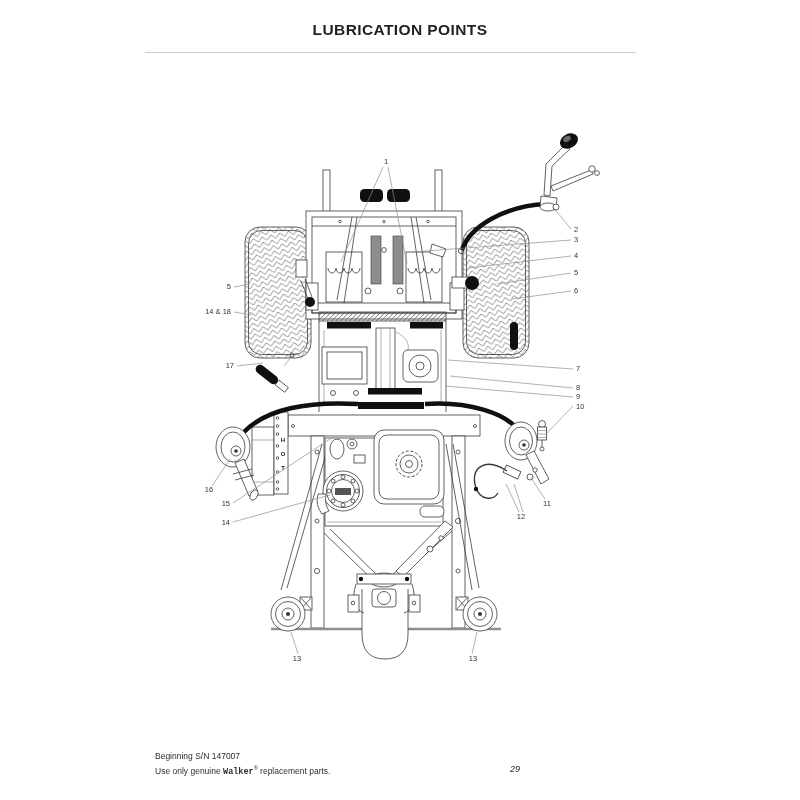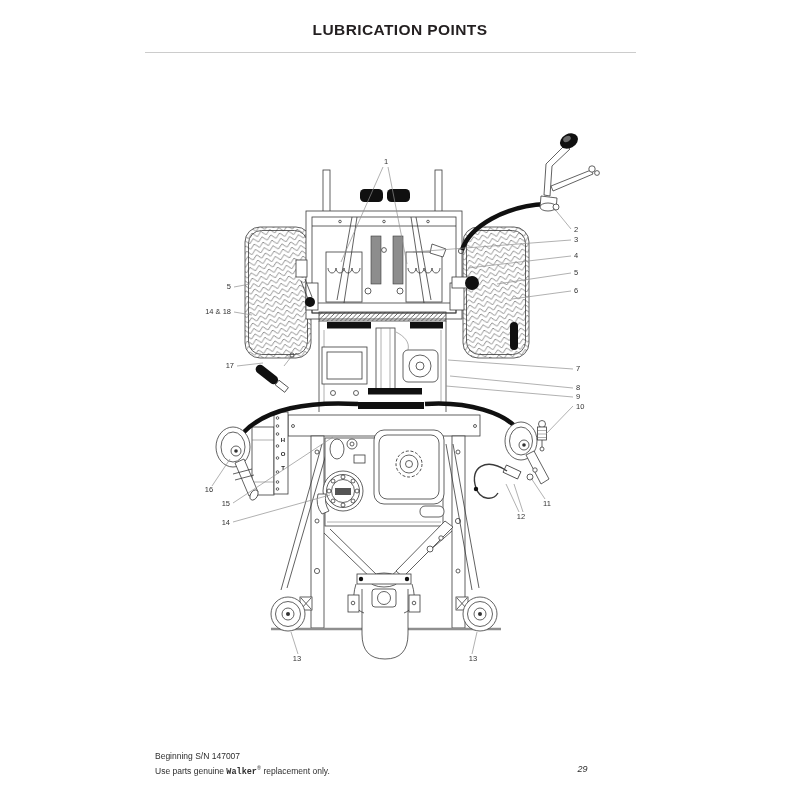--- a/index.html
+++ b/index.html
@@ -4,21 +4,21 @@
 <style>
   html,body{margin:0;padding:0;background:#ffffff;}
   .page{position:relative;width:636px;height:800px;background:#fff;overflow:hidden;
         font-family:"Liberation Sans",sans-serif;}
   .title{position:absolute;top:21px;left:0;width:800px;text-align:center;
          font-size:15.5px;font-weight:bold;letter-spacing:.4px;color:#231f20;}
   .rule{position:absolute;top:52px;left:145px;width:510px;height:1px;background:#cccccc;}
   .footer{position:absolute;left:155px;top:751px;font-size:8.5px;color:#2e2e2e;line-height:11.5px;}
   .footer b{font-weight:bold;font-family:Liberation Mono, monospace;}
   .footer sup{font-size:5.5px;}
-  .page-number{position:absolute;top:764px;left:510px;width:145px;text-align:center;
+  .page-number{position:absolute;top:764px;left:510px;width:145px;text-align:left;
                font-size:9px;color:#2e2e2e;font-style:italic;}
   svg.diagram{position:absolute;top:0;left:0;}
   .s{fill:none;stroke:#3a3a3a;stroke-width:0.8;}
   .sw{fill:#ffffff;stroke:#3a3a3a;stroke-width:0.8;}
   .sl{fill:none;stroke:#6e6e6e;stroke-width:0.55;}
   .bk{fill:#101010;stroke:none;}
   .gy{fill:#8d8d8d;stroke:#3a3a3a;stroke-width:0.6;}
   .callout{font-family:"Liberation Sans",sans-serif;font-size:7.5px;fill:#333333;}
   .hot{font-family:"Liberation Sans",sans-serif;font-size:6px;font-weight:bold;fill:#222222;}
 </style>
@@ -324,16 +324,16 @@
         <text x="230" y="525" text-anchor="end" class="callout">14</text>
         <line x1="298" y1="654" x2="291" y2="632" stroke="#8f8f8f" stroke-width="0.7"></line>
         <text x="297" y="661" text-anchor="middle" class="callout">13</text>
         <line x1="472" y1="654" x2="477" y2="632" stroke="#8f8f8f" stroke-width="0.7"></line>
         <text x="473" y="661" text-anchor="middle" class="callout">13</text>
       </g>
   </svg>
 
   <div class="footer">
     <div>Beginning S/N 147007</div>
-    <div><span>Use parts genuine </span><b>Walker</b><sup>®</sup><span> replacement only.</span></div>
+    <div><span>Use only genuine </span><b>Walker</b><sup>®</sup><span> replacement parts.</span></div>
   </div>
   <div class="page-number">29</div>
 </div>
 
 </body></html>

